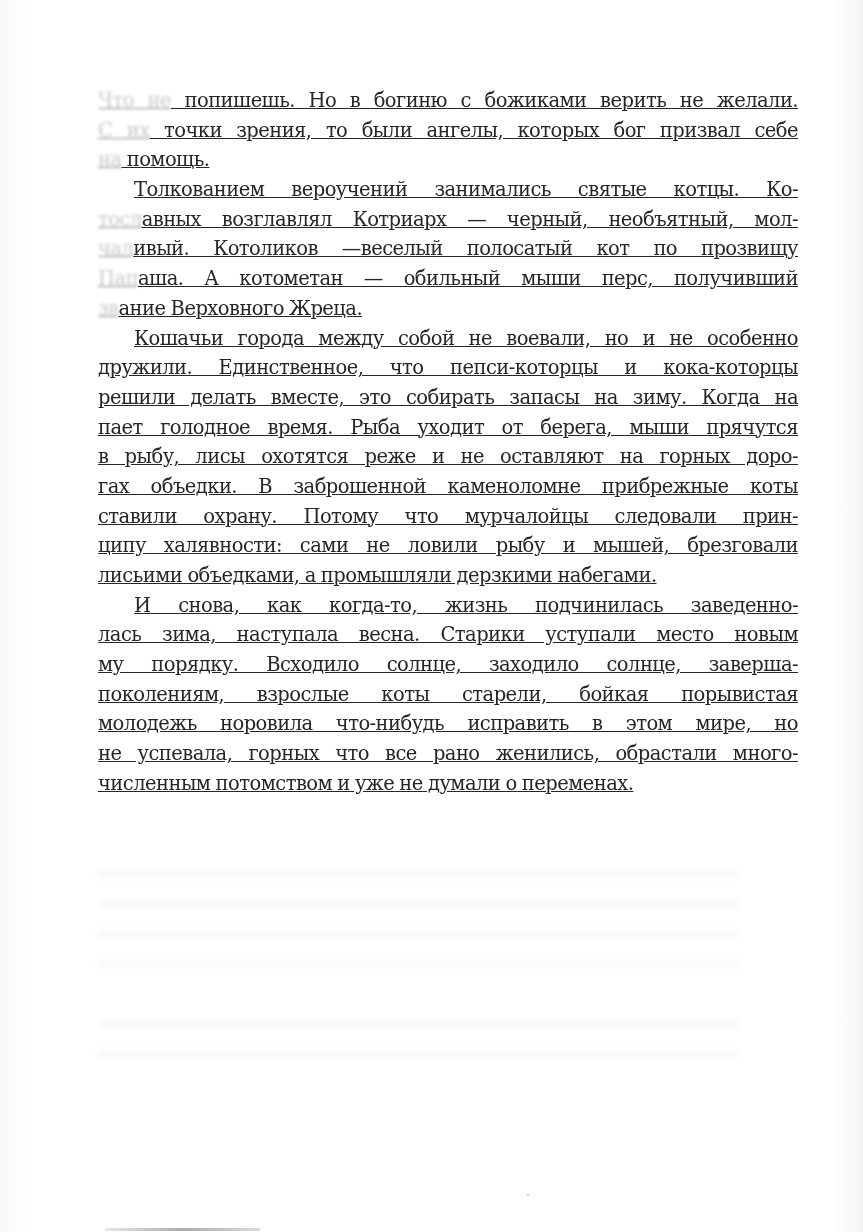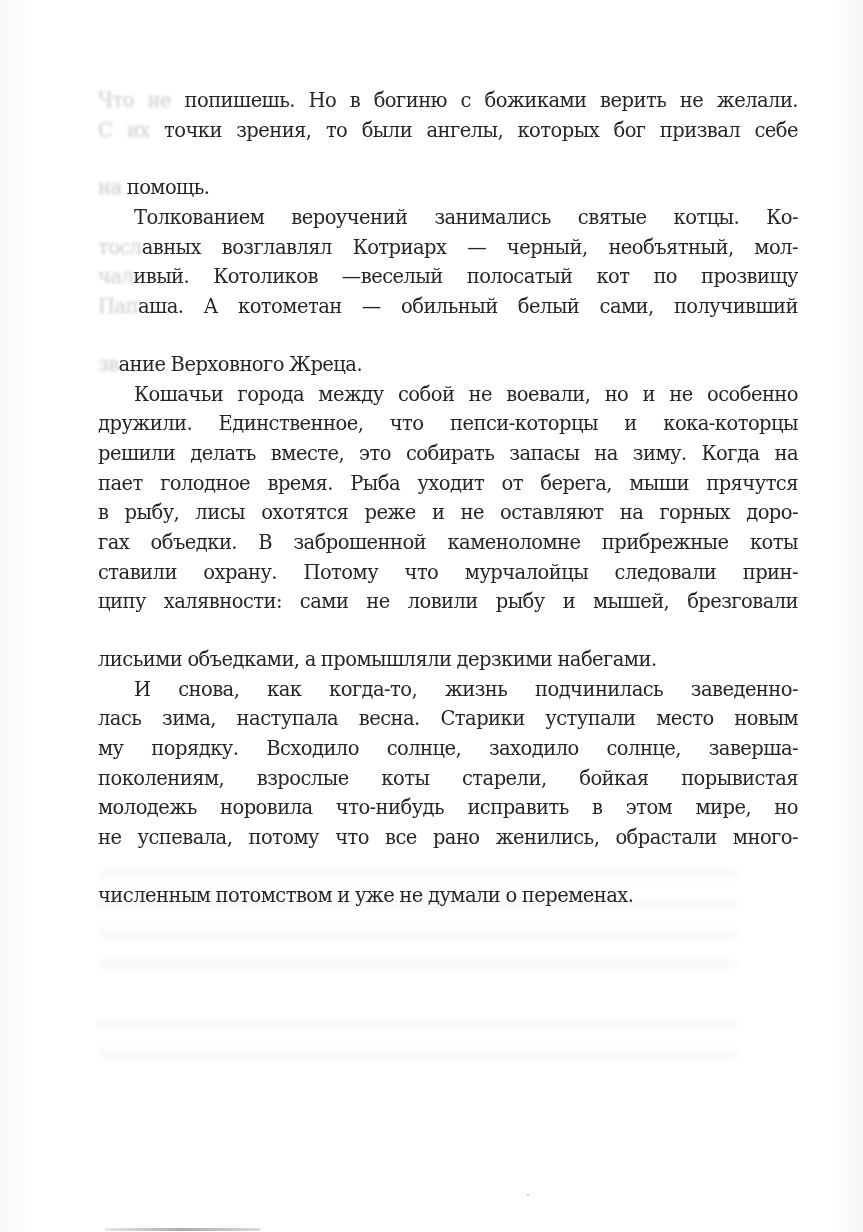--- a/index.html
+++ b/index.html
@@ -31,24 +31,24 @@
       color: #262626;
       letter-spacing: -0.55px;
       word-spacing: -0.5px;
     }
     .line {
       display: block;
       white-space: nowrap;
       height: 29.7px;
       text-align: justify;
       text-align-last: justify;
+      text-decoration: underline;
     }
     .line.last {
       text-align-last: left;
-      margin-top: 28px;
     }
     .line.indent {
       padding-left: 36px;
     }
     .faded {
       color: #9a9a9a;
       filter: blur(1.4px);
       opacity: 0.55;
     }
     
@@ -97,21 +97,21 @@
     <div>
       <span class="line"><span class="faded">Что не</span><span> попишешь. Но в богиню с божиками верить не желали.</span></span>
       <span class="line"><span class="faded">С их</span><span> точки зрения, то были ангелы, которых бог призвал себе</span></span>
       <span class="line last"><span class="faded">на</span><span> помощь.</span></span>
     </div>
 
     <div>
       <span class="line indent"><span>Толкованием вероучений занимались святые котцы. Ко-</span></span>
       <span class="line"><span class="faded">тосл</span><span>авных возглавлял Котриарх — черный, необъятный, мол-</span></span>
       <span class="line"><span class="faded">чал</span><span>ивый. Котоликов —веселый полосатый кот по прозвищу</span></span>
-      <span class="line"><span class="faded">Пап</span><span>аша. А котометан — обильный белый сами, получивший</span></span>
+      <span class="line"><span class="faded">Пап</span><span>аша. А котометан — обильный мыши перс, получивший</span></span>
       <span class="line last"><span class="faded">зв</span><span>ание Верховного Жреца.</span></span>
     </div>
 
     <div>
       <span class="line indent"><span>Кошачьи города между собой не воевали, но и не особенно</span></span>
       <span class="line"><span>дружили. Единственное, что пепси-которцы и кока-которцы</span></span>
       <span class="line"><span>решили делать вместе, это собирать запасы на зиму. Когда на</span></span>
       <span class="line"><span>пает голодное время. Рыба уходит от берега, мыши прячутся</span></span>
       <span class="line"><span>в рыбу, лисы охотятся реже и не оставляют на горных доро-</span></span>
       <span class="line"><span>гах объедки. В заброшенной каменоломне прибрежные коты</span></span>
@@ -119,21 +119,21 @@
       <span class="line"><span>ципу халявности: сами не ловили рыбу и мышей, брезговали</span></span>
       <span class="line last"><span>лисьими объедками, а промышляли дерзкими набегами.</span></span>
     </div>
 
     <div>
       <span class="line indent"><span>И снова, как когда-то, жизнь подчинилась заведенно-</span></span>
       <span class="line"><span>лась зима, наступала весна. Старики уступали место новым</span></span>
       <span class="line"><span>му порядку. Всходило солнце, заходило солнце, заверша-</span></span>
       <span class="line"><span>поколениям, взрослые коты старели, бойкая порывистая</span></span>
       <span class="line"><span>молодежь норовила что-нибудь исправить в этом мире, но</span></span>
-      <span class="line"><span>не успевала, потому что все рано женились, обрастали много-</span></span>
+      <span class="line"><span>не успевала, горных что все рано женились, обрастали много-</span></span>
       <span class="line last"><span>численным потомством и уже не думали о переменах.</span></span>
     </div>
 
   </div>
 
   <div class="speck"></div>
   <div class="bottom-shadow"></div>
 </div>
 
 </body></html>

